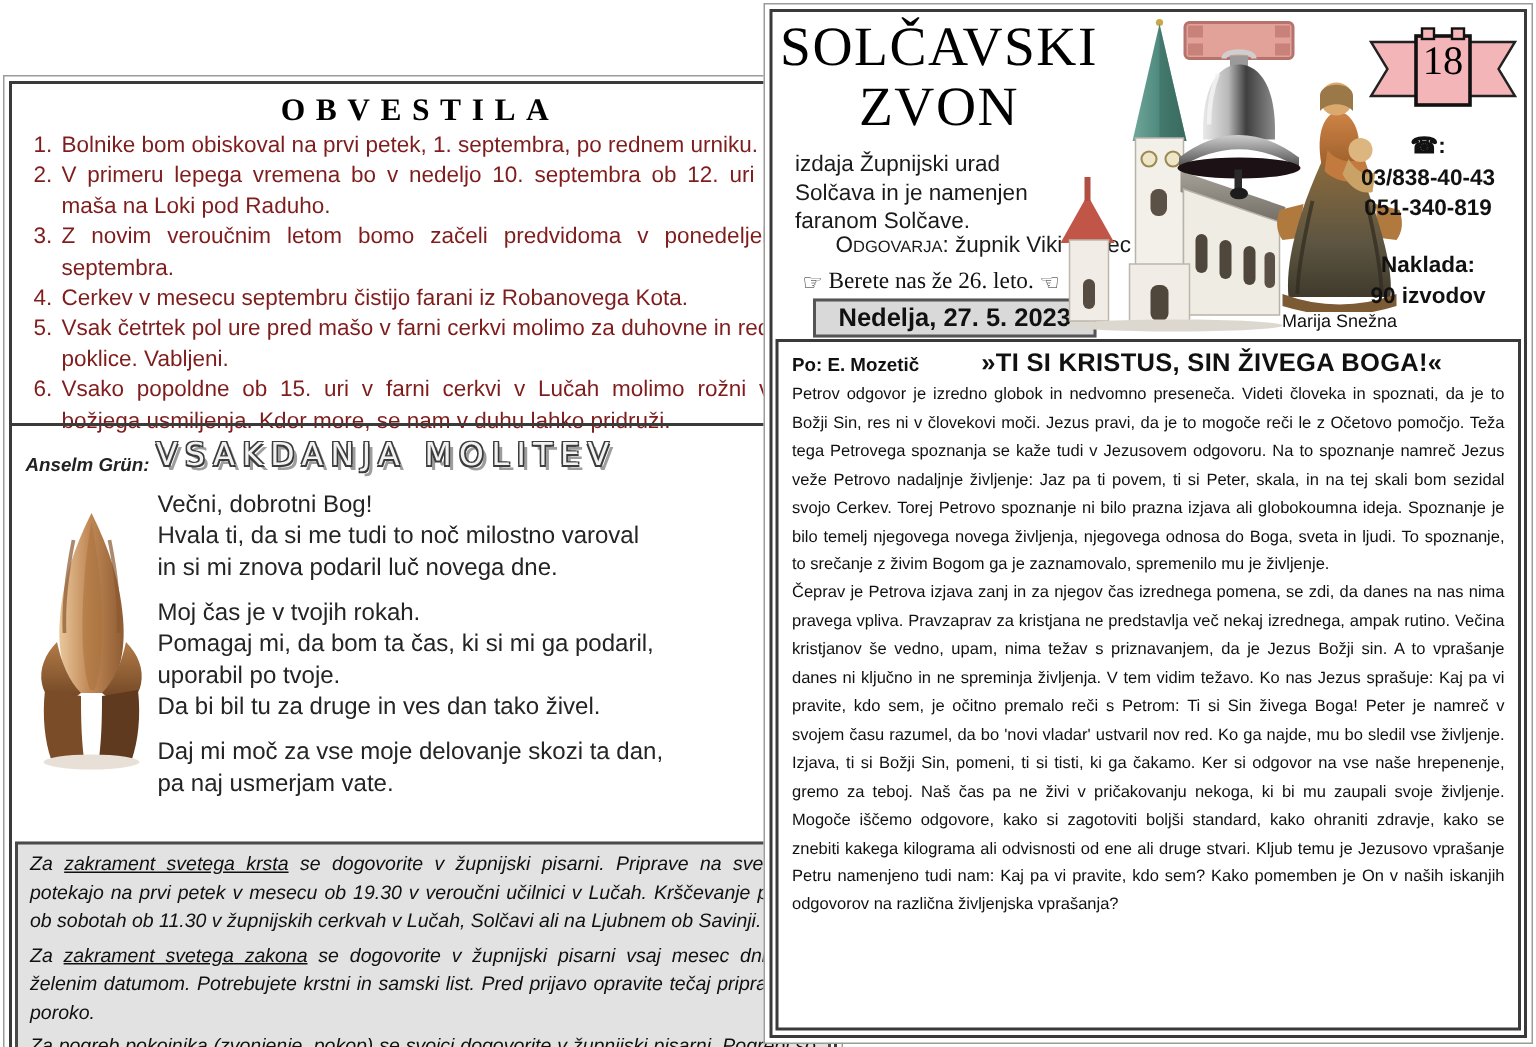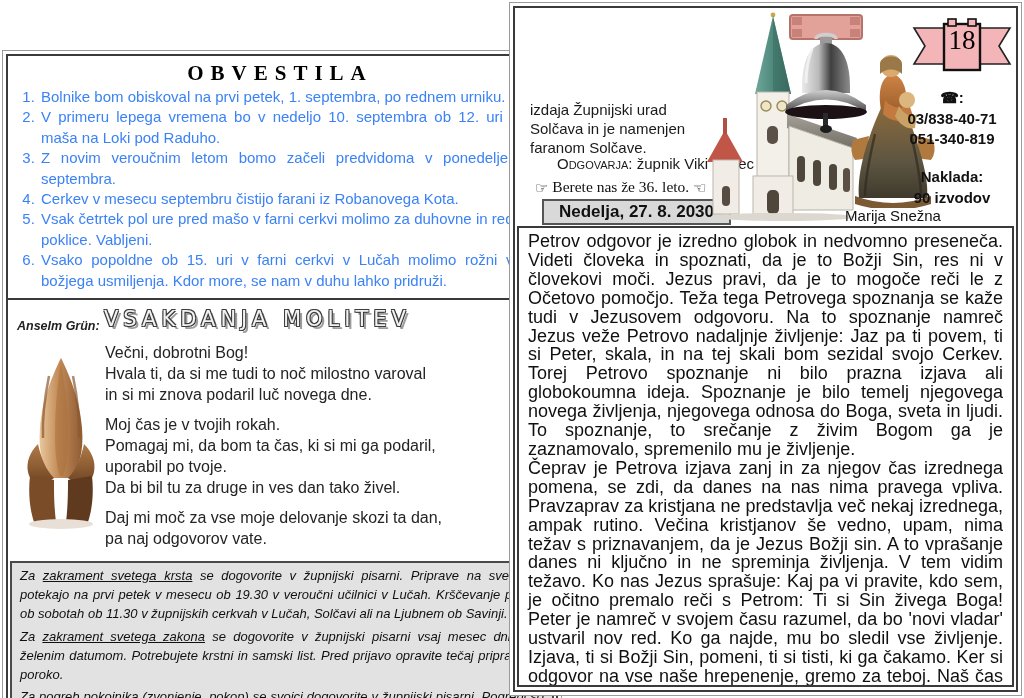--- a/index.html
+++ b/index.html
@@ -8,24 +8,24 @@
   
   .page{position:absolute;background:#fff;border:1px solid #9b9b9b;padding:3px;box-sizing:border-box;}
   .page-inner{position:relative;border:2px solid #3a3a3a;width:100%;height:100%;box-sizing:border-box;background:#fff;}
   #left-page{left:2px;top:2px;width:560px;height:694px;margin-top:48px;}
   #right-page{left:509px;top:2px;width:513px;height:694px;}
 
   
   .obvestila{position:absolute;top:0;left:0;right:0;height:242px;padding:3px 10px 0 6px;box-sizing:border-box;}
   .obvestila h1{margin:2px 0 1px;text-align:center;font-family:"Liberation Serif",serif;font-size:21px;letter-spacing:7px;font-weight:bold;color:#000;}
   .obvestila ol{margin:1px 0 0;padding-left:25px;}
-  .obvestila li{font-size:15px;line-height:20.4px;text-align:justify;padding-left:2px;color:#3b82f6;}
-
-  
-  .prayer{position:absolute;top:242px;left:0;right:0;height:262px;border-top:2px solid #3a3a3a;box-sizing:border-box;}
+  .obvestila li{font-size:15px;line-height:20.4px;text-align:justify;padding-left:2px;color:#7f1d1d;}
+
+  
+  .prayer{position:absolute;top:226px;left:0;right:0;height:262px;border-top:2px solid #3a3a3a;box-sizing:border-box;}
   .prayer-author{position:absolute;left:9px;top:19px;font-style:italic;font-weight:bold;font-size:12.5px;color:#222;}
   .prayer-title{position:absolute;left:96px;top:7px;font-family:"DejaVu Sans",sans-serif;font-weight:normal;font-size:21px;letter-spacing:5px;color:#f2f2f2;
     text-shadow:-1px -1px 0 #3c3c3c,1px -1px 0 #3c3c3c,-1px 1px 0 #3c3c3c,1px 1px 0 #3c3c3c,3px 3px 0 #9d9d9d;}
   .hands-wrap{position:absolute;left:8px;top:54px;width:90px;height:176px;}
   .stanzas{position:absolute;left:97px;top:42px;right:4px;}
   .stanza{margin-bottom:9px;}
   .pline{font-size:16px;line-height:21px;color:#242424;}
 
   
   .sacraments{position:absolute;left:2px;right:2px;top:505px;bottom:4px;background:#e2e2e2;border:2px solid #4a4a4a;padding:3px 8px 0;box-sizing:border-box;}
@@ -37,32 +37,32 @@
   .mh-title{position:absolute;left:4px;top:4px;width:214px;text-align:center;font-family:"Liberation Serif",serif;font-size:37px;line-height:1.08;color:#000;letter-spacing:1px;}
   .mh-issuer{position:absolute;left:15px;top:93px;width:192px;font-size:15px;line-height:1.26;color:#1a1a1a;}
   .mh-resp{position:absolute;left:15px;top:147px;font-size:15px;color:#1a1a1a;white-space:nowrap;}
   .mh-resp .sc{font-variant:small-caps;margin-left:27px;}
   .mh-readers{position:absolute;left:20px;top:170px;font-family:"Liberation Serif",serif;font-size:15.5px;color:#111;white-space:nowrap;}
   .hand-ico{font-size:15px;position:relative;top:1px;}
   .mh-datebox{position:absolute;left:27px;top:191px;border:2px solid #555;background:#d9d9d9;font-weight:bold;font-size:17px;padding:1px 15px;white-space:nowrap;}
   .mh-church{position:absolute;left:192px;top:2px;width:152px;height:212px;}
   .mh-bell{position:absolute;left:261px;top:5px;width:98px;height:120px;}
   .mh-statue{position:absolute;left:330px;top:36px;width:96px;height:164px;}
-  .mh-statue-caption{position:absolute;left:326px;top:199px;width:104px;text-align:center;font-size:15px;color:#111;}
+  .mh-statue-caption{position:absolute;left:326px;top:199px;width:104px;text-align:center;font-size:12px;color:#111;}
   .mh-ribbon{position:absolute;left:397px;top:10px;width:100px;height:55px;}
   .mh-ribbon .num{position:absolute;left:0;top:7px;width:100%;text-align:center;font-family:"Liberation Serif",serif;font-size:27px;color:#000;}
   .mh-contact{position:absolute;right:6px;top:80px;width:116px;text-align:center;font-weight:bold;font-size:15px;line-height:1.38;color:#111;}
   .mh-naklada{margin-top:17px;}
 
   
   .article-box{position:absolute;left:2px;right:2px;top:218px;bottom:3px;border:2px solid #3a3a3a;padding:4px 9px;box-sizing:border-box;overflow:hidden;}
   .article-head{display:flex;align-items:baseline;margin-bottom:2px;}
   .byline{font-weight:bold;font-size:12.5px;white-space:nowrap;}
   .atitle{flex:1;text-align:center;font-weight:bold;font-size:17px;letter-spacing:.2px;}
-  .apara{font-size:18px;line-height:18.9px;text-align:justify;margin:0;color:#101010;}
+  .apara{font-size:11px;line-height:18.9px;text-align:justify;margin:0;color:#101010;}
 </style>
 </head>
 <body>
 
 <div class="page" id="left-page">
   <div class="page-inner">
 
     <section class="obvestila">
       <h1>OBVESTILA</h1>
       <ol>
@@ -111,46 +111,50 @@
           <div class="pline">in si mi znova podaril luč novega dne.</div>
         </div>
         <div class="stanza">
           <div class="pline">Moj čas je v tvojih rokah.</div>
           <div class="pline">Pomagaj mi, da bom ta čas, ki si mi ga podaril,</div>
           <div class="pline">uporabil po tvoje.</div>
           <div class="pline">Da bi bil tu za druge in ves dan tako živel.</div>
         </div>
         <div class="stanza">
           <div class="pline">Daj mi moč za vse moje delovanje skozi ta dan,</div>
-          <div class="pline">pa naj odgovorov vate.</div>
+          <div class="pline">pa naj usmerjam vate.</div>
         </div>
       </div>
     </section>
 
     <section class="sacraments">
       <p><span>Za </span><span class="ul">zakrament svetega krsta</span><span> se dogovorite v župnijski pisarni. Priprave na sveti krst potekajo na prvi petek v mesecu ob 19.30 v veroučni učilnici v Lučah. Krščevanje poteka ob sobotah ob 11.30 v župnijskih cerkvah v Lučah, Solčavi ali na Ljubnem ob Savinji.</span></p>
       <p><span>Za </span><span class="ul">zakrament svetega zakona</span><span> se dogovorite v župnijski pisarni vsaj mesec dni pred želenim datumom. Potrebujete krstni in samski list. Pred prijavo opravite tečaj priprave na poroko.</span></p>
       <p><span>Za </span><span class="ul">pogreb pokojnika</span><span> (zvonjenje, pokop) se svojci dogovorite v župnijski pisarni. Pogrebi so možni vse dni v tednu, razen ob sredah in nedeljah.</span></p>
     </section>
 
   </div>
 </div>
 
 <div class="page" id="right-page">
   <div class="page-inner">
 
     <div class="masthead">
+      <div class="mh-title">
+        <div>SOLČAVSKI</div>
+        <div>ZVON</div>
+      </div>
 
       <div class="mh-issuer">izdaja Župnijski urad Solčava in je namenjen faranom Solčave.</div>
 
       <div class="mh-resp"><span class="sc">Odgovarja:</span><span> župnik Viki Košec</span></div>
 
-      <div class="mh-readers"><span class="hand-ico">☞</span><span> Berete nas že 36. leto. </span><span class="hand-ico">☜</span></div>
-
-      <div class="mh-datebox">Nedelja, 27. 8. 2030</div>
+      <div class="mh-readers"><span class="hand-ico">☞</span><span> Berete nas že 26. leto. </span><span class="hand-ico">☜</span></div>
+
+      <div class="mh-datebox">Nedelja, 27. 5. 2023</div>
 
       <div class="mh-church">
         <svg width="152" height="212" viewBox="0 0 152 212">
           <defs>
             <linearGradient id="spire" x1="0" y1="0" x2="1" y2="0">
               <stop offset="0" stop-color="#6fa79b"></stop>
                 <stop offset="0.55" stop-color="#4c8579"></stop>
                 <stop offset="1" stop-color="#35655c"></stop>
             </linearGradient>
             <linearGradient id="roof" x1="0" y1="0" x2="0" y2="1">
@@ -246,26 +250,30 @@
           <polygon points="98,10 64,10 64,46 98,46 87,28" fill="#f4b5b8" stroke="#222" stroke-width="1.6"></polygon>
           <rect x="32" y="6" width="36" height="46" fill="#f4b5b8" stroke="#111" stroke-width="2.4"></rect>
           <rect x="36" y="1" width="8" height="7" fill="#f4b5b8" stroke="#111" stroke-width="1.6"></rect>
           <rect x="56" y="1" width="8" height="7" fill="#f4b5b8" stroke="#111" stroke-width="1.6"></rect>
         </svg>
         <span class="num">18</span>
       </div>
 
       <div class="mh-contact">
         <div>☎:</div>
-        <div>03/838-40-71</div>
+        <div>03/838-40-43</div>
         <div>051-340-819</div>
         <div class="mh-naklada">Naklada:</div>
         <div>90 izvodov</div>
       </div>
     </div>
 
     <div class="article-box">
+      <div class="article-head">
+        <span class="byline">Po: E. Mozetič</span>
+        <span class="atitle">»TI SI KRISTUS, SIN ŽIVEGA BOGA!«</span>
+      </div>
       <p class="apara">Petrov odgovor je izredno globok in nedvomno preseneča. Videti človeka in spoznati, da je to Božji Sin, res ni v človekovi moči. Jezus pravi, da je to mogoče reči le z Očetovo pomočjo. Teža tega Petrovega spoznanja se kaže tudi v Jezusovem odgovoru. Na to spoznanje namreč Jezus veže Petrovo nadaljnje življenje: Jaz pa ti povem, ti si Peter, skala, in na tej skali bom sezidal svojo Cerkev. Torej Petrovo spoznanje ni bilo prazna izjava ali globokoumna ideja. Spoznanje je bilo temelj njegovega novega življenja, njegovega odnosa do Boga, sveta in ljudi. To spoznanje, to srečanje z živim Bogom ga je zaznamovalo, spremenilo mu je življenje.</p>
       <p class="apara">Čeprav je Petrova izjava zanj in za njegov čas izrednega pomena, se zdi, da danes na nas nima pravega vpliva. Pravzaprav za kristjana ne predstavlja več nekaj izrednega, ampak rutino. Večina kristjanov še vedno, upam, nima težav s priznavanjem, da je Jezus Božji sin. A to vprašanje danes ni ključno in ne spreminja življenja. V tem vidim težavo. Ko nas Jezus sprašuje: Kaj pa vi pravite, kdo sem, je očitno premalo reči s Petrom: Ti si Sin živega Boga! Peter je namreč v svojem času razumel, da bo 'novi vladar' ustvaril nov red. Ko ga najde, mu bo sledil vse življenje. Izjava, ti si Božji Sin, pomeni, ti si tisti, ki ga čakamo. Ker si odgovor na vse naše hrepenenje, gremo za teboj. Naš čas pa ne živi v pričakovanju nekoga, ki bi mu zaupali svoje življenje. Mogoče iščemo odgovore, kako si zagotoviti boljši standard, kako ohraniti zdravje, kako se znebiti kakega kilograma ali odvisnosti od ene ali druge stvari. Kljub temu je Jezusovo vprašanje Petru namenjeno tudi nam: Kaj pa vi pravite, kdo sem? Kako pomemben je On v naših iskanjih odgovorov na različna življenjska vprašanja?</p>
     </div>
 
   </div>
 </div>
 
 </body></html>

